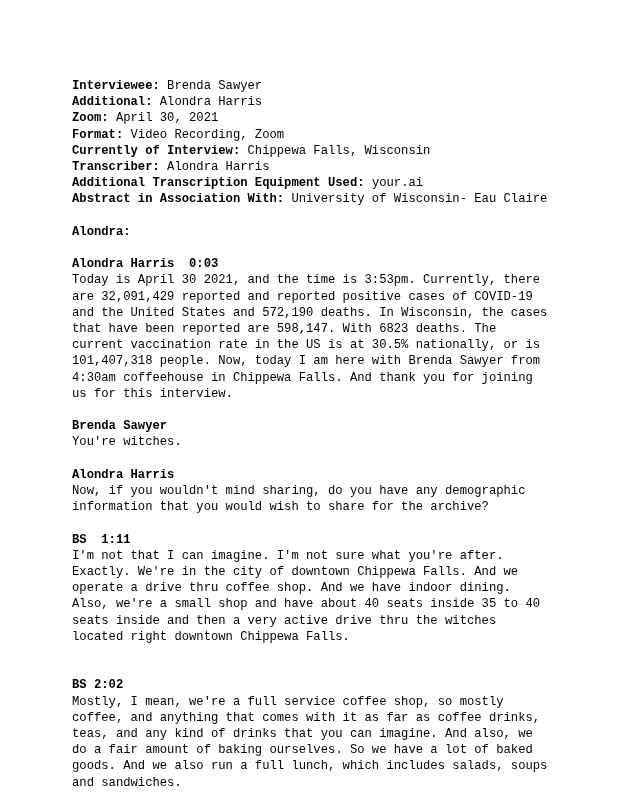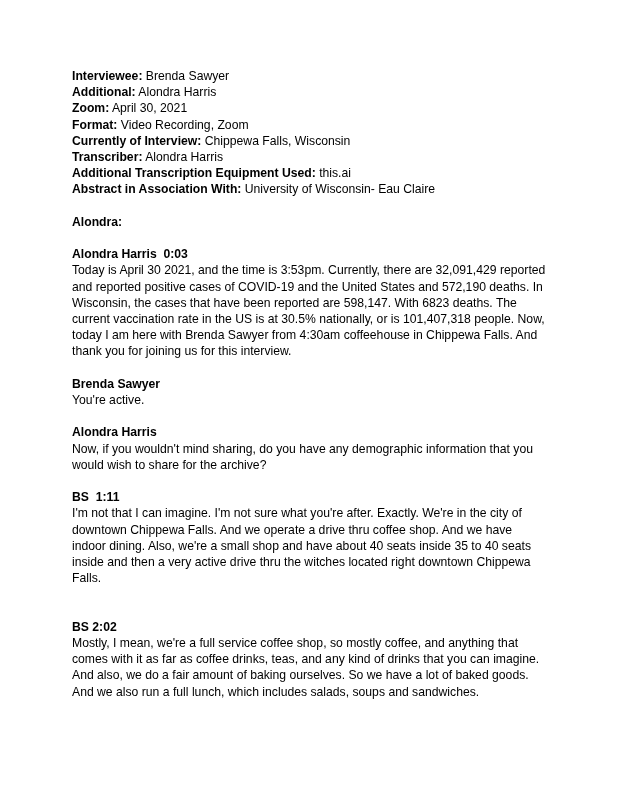--- a/index.html
+++ b/index.html
@@ -8,23 +8,23 @@
   .page {
     position: relative;
     width: 618px;
     height: 800px;
     background: #ffffff;
     overflow: hidden;
   }
   .content {
     position: absolute;
     left: 72px;
-    top: 68px;
+    top: 78px;
     width: 477px;
-    font-family: Liberation Sans, sans-serif;
+    font-family: Liberation Mono, monospace;
     font-size: 12.2px;
     line-height: 16.2px;
     color: #000000;
   }
   .content p { white-space: pre-wrap; }
   .bold { font-weight: 700; }
   .gap { height: 16.2px; }
 </style>
 </head>
 <body>
@@ -32,40 +32,40 @@
 <div class="page">
   <div class="content">
 
     <section>
       <p><span class="bold">Interviewee:</span><span> Brenda Sawyer</span></p>
       <p><span class="bold">Additional:</span><span> Alondra Harris</span></p>
       <p><span class="bold">Zoom:</span><span> April 30, 2021</span></p>
       <p><span class="bold">Format:</span><span> Video Recording, Zoom</span></p>
       <p><span class="bold">Currently of Interview:</span><span> Chippewa Falls, Wisconsin</span></p>
       <p><span class="bold">Transcriber:</span><span> Alondra Harris</span></p>
-      <p><span class="bold">Additional Transcription Equipment Used:</span><span> this.ai</span></p>
+      <p><span class="bold">Additional Transcription Equipment Used:</span><span> your.ai</span></p>
       <p><span class="bold">Abstract in Association With:</span><span> University of Wisconsin- Eau Claire</span></p>
     </section>
 
     <div class="gap"></div>
 
     <p class="bold">Alondra:</p>
 
     <div class="gap"></div>
 
     <section>
       <p class="bold">Alondra Harris  0:03</p>
       <p>Today is April 30 2021, and the time is 3:53pm. Currently, there are 32,091,429 reported and reported positive cases of COVID-19 and the United States and 572,190 deaths. In Wisconsin, the cases that have been reported are 598,147. With 6823 deaths. The current vaccination rate in the US is at 30.5% nationally, or is 101,407,318 people. Now, today I am here with Brenda Sawyer from 4:30am coffeehouse in Chippewa Falls. And thank you for joining us for this interview.</p>
     </section>
 
     <div class="gap"></div>
 
     <section>
       <p class="bold">Brenda Sawyer</p>
-      <p>You're active.</p>
+      <p>You're witches.</p>
     </section>
 
     <div class="gap"></div>
 
     <section>
       <p class="bold">Alondra Harris</p>
       <p>Now, if you wouldn't mind sharing, do you have any demographic information that you would wish to share for the archive?</p>
     </section>
 
     <div class="gap"></div>

